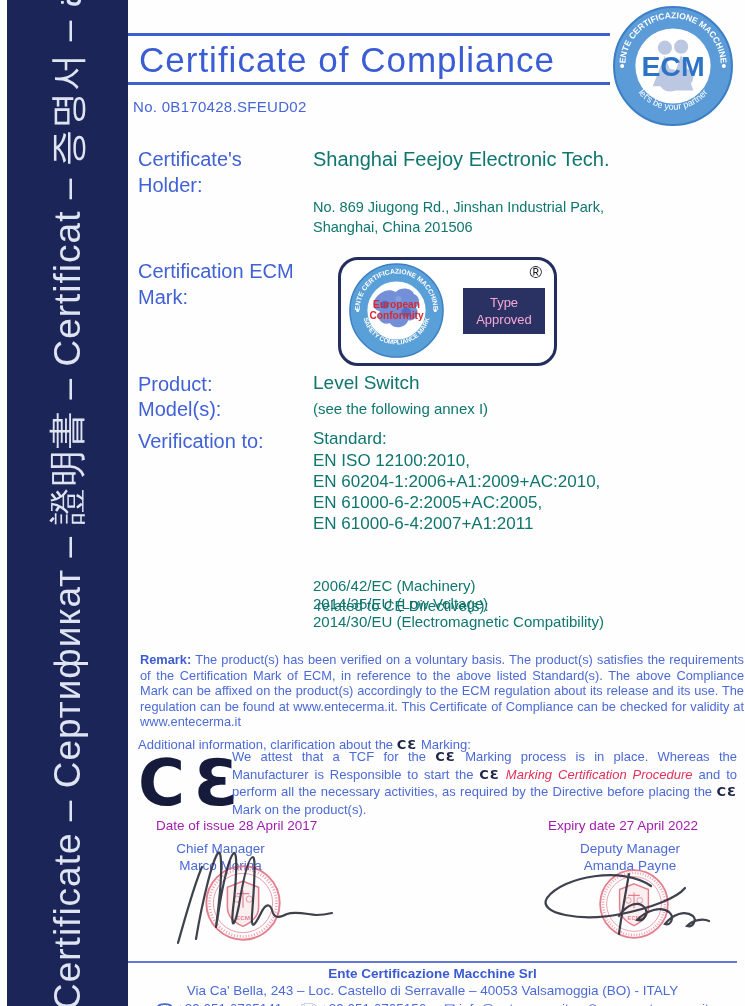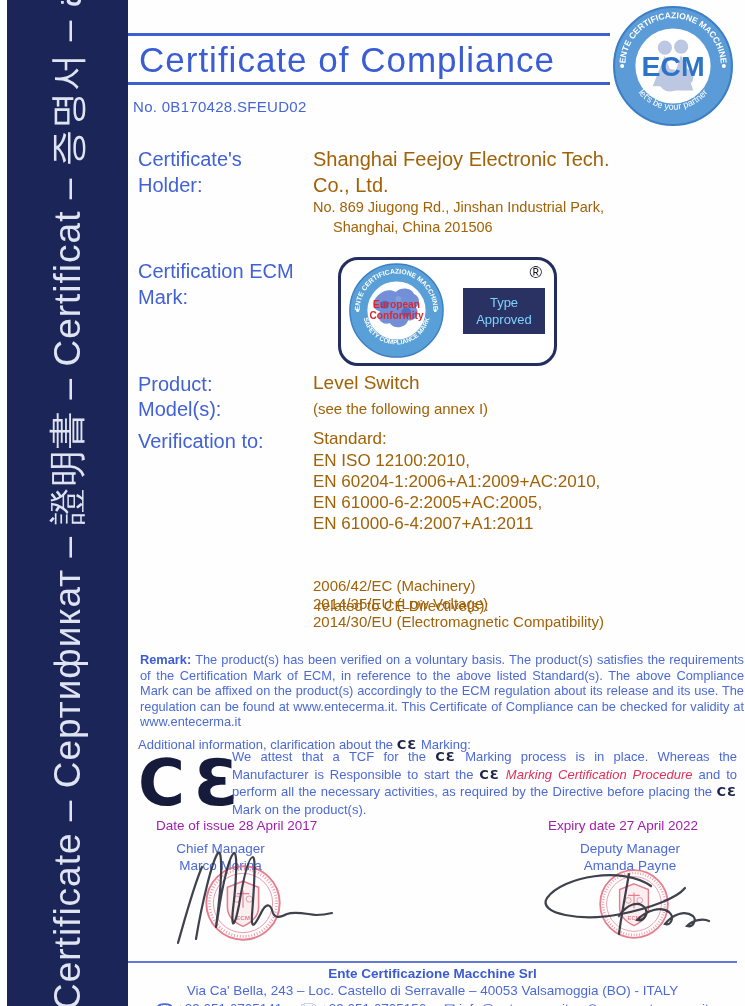--- a/index.html
+++ b/index.html
@@ -15,27 +15,27 @@
   }
   
   .rule{position:absolute;height:3px;background:#3f5ed2;}
   .rule-top{left:128px;top:33px;width:482px;}
   .rule-bot{left:128px;top:82px;width:482px;}
   .title{position:absolute;left:139px;top:40px;font-size:35px;color:#3a5cd4;letter-spacing:1px;font-weight:400;}
   .cert-no{position:absolute;left:133px;top:98px;font-size:15px;color:#4766d6;letter-spacing:.3px;}
   .logo{position:absolute;left:612px;top:5px;width:122px;height:122px;}
   
   .lbl{position:absolute;left:138px;font-size:20px;color:#4161d6;line-height:26px;}
-  .val{position:absolute;left:313px;color:#a16207;}
+  .val{position:absolute;left:313px;color:#0f766e;}
   .big-val{font-size:20px;line-height:26px;}
   .addr{font-size:14.5px;}
   
   .badge{position:absolute;left:338px;top:257px;width:213px;height:103px;border:3.5px solid #232d5e;border-radius:20px;background:#fff;}
   .badge-reg{position:absolute;right:12px;top:3px;font-size:17px;color:#15151d;}
-  .type-box{position:absolute;left:122px;top:28px;width:82px;height:46px;background:#2a3264;color:#7dd3fc;
+  .type-box{position:absolute;left:122px;top:28px;width:82px;height:46px;background:#2a3264;color:#f9a8d4;
     font-size:13px;line-height:17px;text-align:center;display:flex;flex-direction:column;justify-content:center;}
   .seal{position:absolute;left:7px;top:2px;width:97px;height:97px;}
   
   .std{font-size:17px;}
   .dir{font-size:15px;}
   
   .remark{position:absolute;left:133px;top:645px;width:604px;font-size:12.8px;line-height:15.6px;
     text-align:justify;color:#4c6ad7;margin:7px;}
   .remark b{color:#3d5cd2;}
   .note{position:absolute;left:133px;top:721px;font-size:12.8px;color:#4c6ad7;}
@@ -101,24 +101,23 @@
       <circle cx="110" cy="60" r="2" fill="#ffffff"></circle>
     </svg>
   </div>
 
   <div class="lbl" style="top:146px;">
     <div>Certificate's</div>
     <div>Holder:</div>
   </div>
   <div class="val big-val" style="top:146px;">
     <div>Shanghai Feejoy Electronic Tech.</div>
-    <div>Co., Ltd.</div>
   </div>
   <div class="val addr" style="top:199px;">No. 869 Jiugong Rd., Jinshan Industrial Park,</div>
-  <div class="val addr" style="top:219px;margin-left:20px;">Shanghai, China 201506</div>
+  <div class="val addr" style="top:219px;">Shanghai, China 201506</div>
 
   <div class="lbl" style="top:258px;">
     <div>Certification ECM</div>
     <div>Mark:</div>
   </div>
   <div class="badge">
     <div class="seal">
       <svg viewBox="0 0 100 100" width="97" height="97">
         <defs>
           <path id="sArcT" d="M 12,50 A 38,38 0 0 1 88,50"></path>

